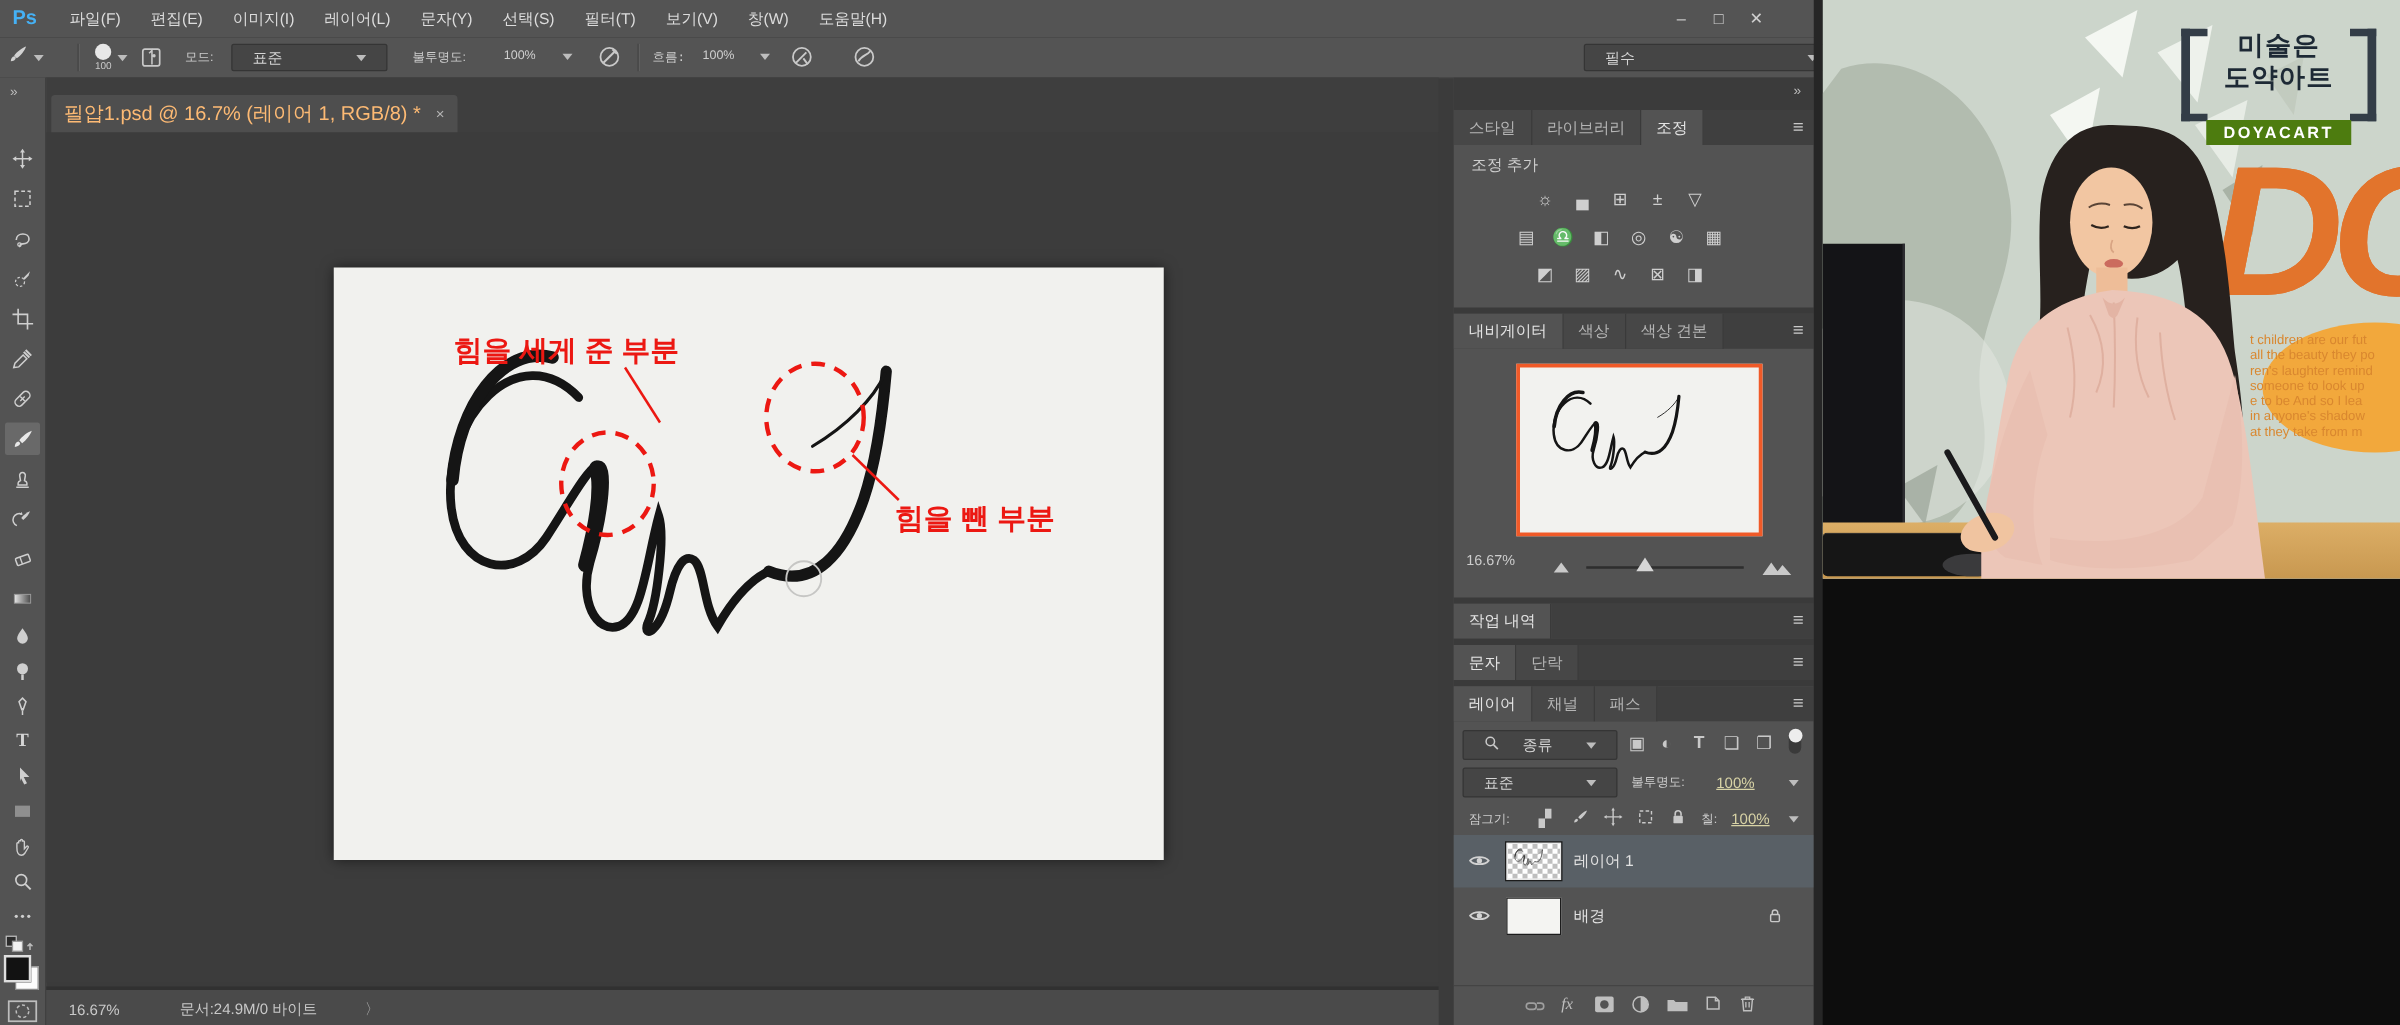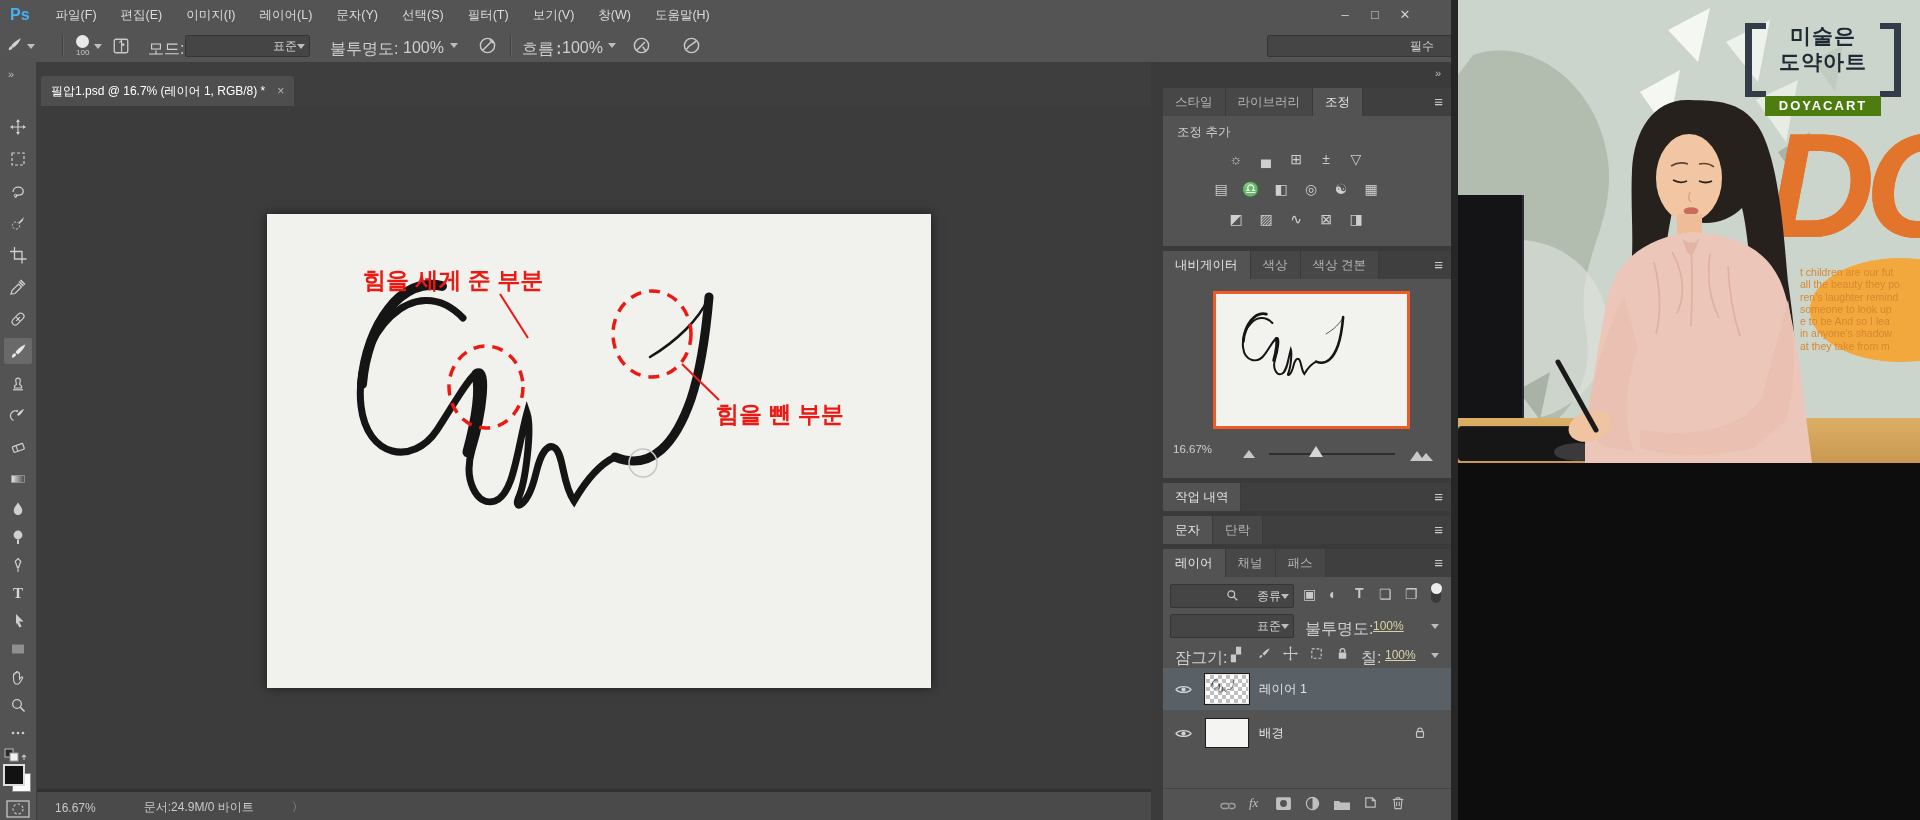--- a/index.html
+++ b/index.html
@@ -5,34 +5,34 @@
   html,body{margin:0;padding:0;background:#000;font-family:"Liberation Sans",sans-serif;}
   #stage{position:relative;width:1920px;height:820px;overflow:hidden;background:#3b3b3b;}
   .abs{position:absolute;}
   
   #menubar{left:0;top:0;width:1458px;height:30px;background:#545454;border-bottom:1px solid #2f2f2f;display:flex;align-items:center;}
   .pslogo{color:#45b1f5;font-weight:bold;font-size:16px;margin:0 14px 0 10px;}
   .menuitem{padding:0 12px;font-size:12.5px;color:#dcdcdc;line-height:30px;cursor:default;}
   .winbtn{width:30px;text-align:center;color:#cfcfcf;font-size:13px;line-height:26px;}
   
   #optionsbar{left:0;top:30px;width:1458px;height:32px;background:#545454;border-bottom:1px solid #3a3a3a;}
-  .dd{background:#454545;border:1px solid #353535;border-radius:2px;color:#d5d5d5;font-size:12px;display:flex;align-items:center;justify-content:flex-end;padding:0 4px;box-sizing:border-box;}
+  .dd{background:#454545;border:1px solid #353535;border-radius:2px;color:#d5d5d5;font-size:12px;display:flex;align-items:center;justify-content:space-between;padding:0 16px;box-sizing:border-box;font-family:Liberation Serif, serif;}
   .cv{width:0;height:0;border-left:4px solid transparent;border-right:4px solid transparent;border-top:5px solid #bdbdbd;}
-  .lbl{color:#cfcfcf;font-size:16px;white-space:nowrap;}
+  .lbl{color:#cfcfcf;font-size:10px;white-space:nowrap;}
   .vsep{width:1px;height:22px;background:#434343;border-right:1px solid #5f5f5f;}
   
   #toolbar{left:0;top:62px;width:36px;height:758px;background:#535353;border-right:1px solid #404040;}
   .tool{position:absolute;left:4px;width:28px;height:26px;display:flex;align-items:center;justify-content:center;}
   .tool.sel{background:#696969;border-radius:2px;}
   .tool svg{display:block;}
   .chev{color:#bdbdbd;font-size:11px;}
   
   #tabbar{left:37px;top:62px;width:1114px;height:44px;background:#3e3e3e;}
   #doctab{position:absolute;left:4px;top:14px;height:30px;background:#4e4e4e;border-radius:3px 3px 0 0;display:flex;align-items:center;padding:0 10px;}
-  #doctab .title{color:#ffffff;font-size:12px;white-space:nowrap;}
+  #doctab .title{color:#fdba74;font-size:16px;white-space:nowrap;}
   #doctab .close{color:#b5b5b5;font-size:12px;margin-left:12px;}
   
   #pasteboard{left:37px;top:106px;width:1114px;height:680px;background:#3c3c3c;}
   #canvasdoc{left:267px;top:214px;width:664px;height:474px;background:#f1f1ee;box-shadow:0 0 10px rgba(0,0,0,.55);}
   
   #statusbar{left:37px;top:789px;width:1114px;height:31px;background:#4a4a4a;border-top:3px solid #313131;display:flex;align-items:center;}
   .statustxt{color:#c9c9c9;font-size:12px;}
   
   #rightpanels{left:1163px;top:62px;width:288px;height:758px;background:#535353;}
   .tabrow{position:absolute;left:0;width:288px;height:28px;background:#3f3f3f;display:flex;align-items:flex-end;}

